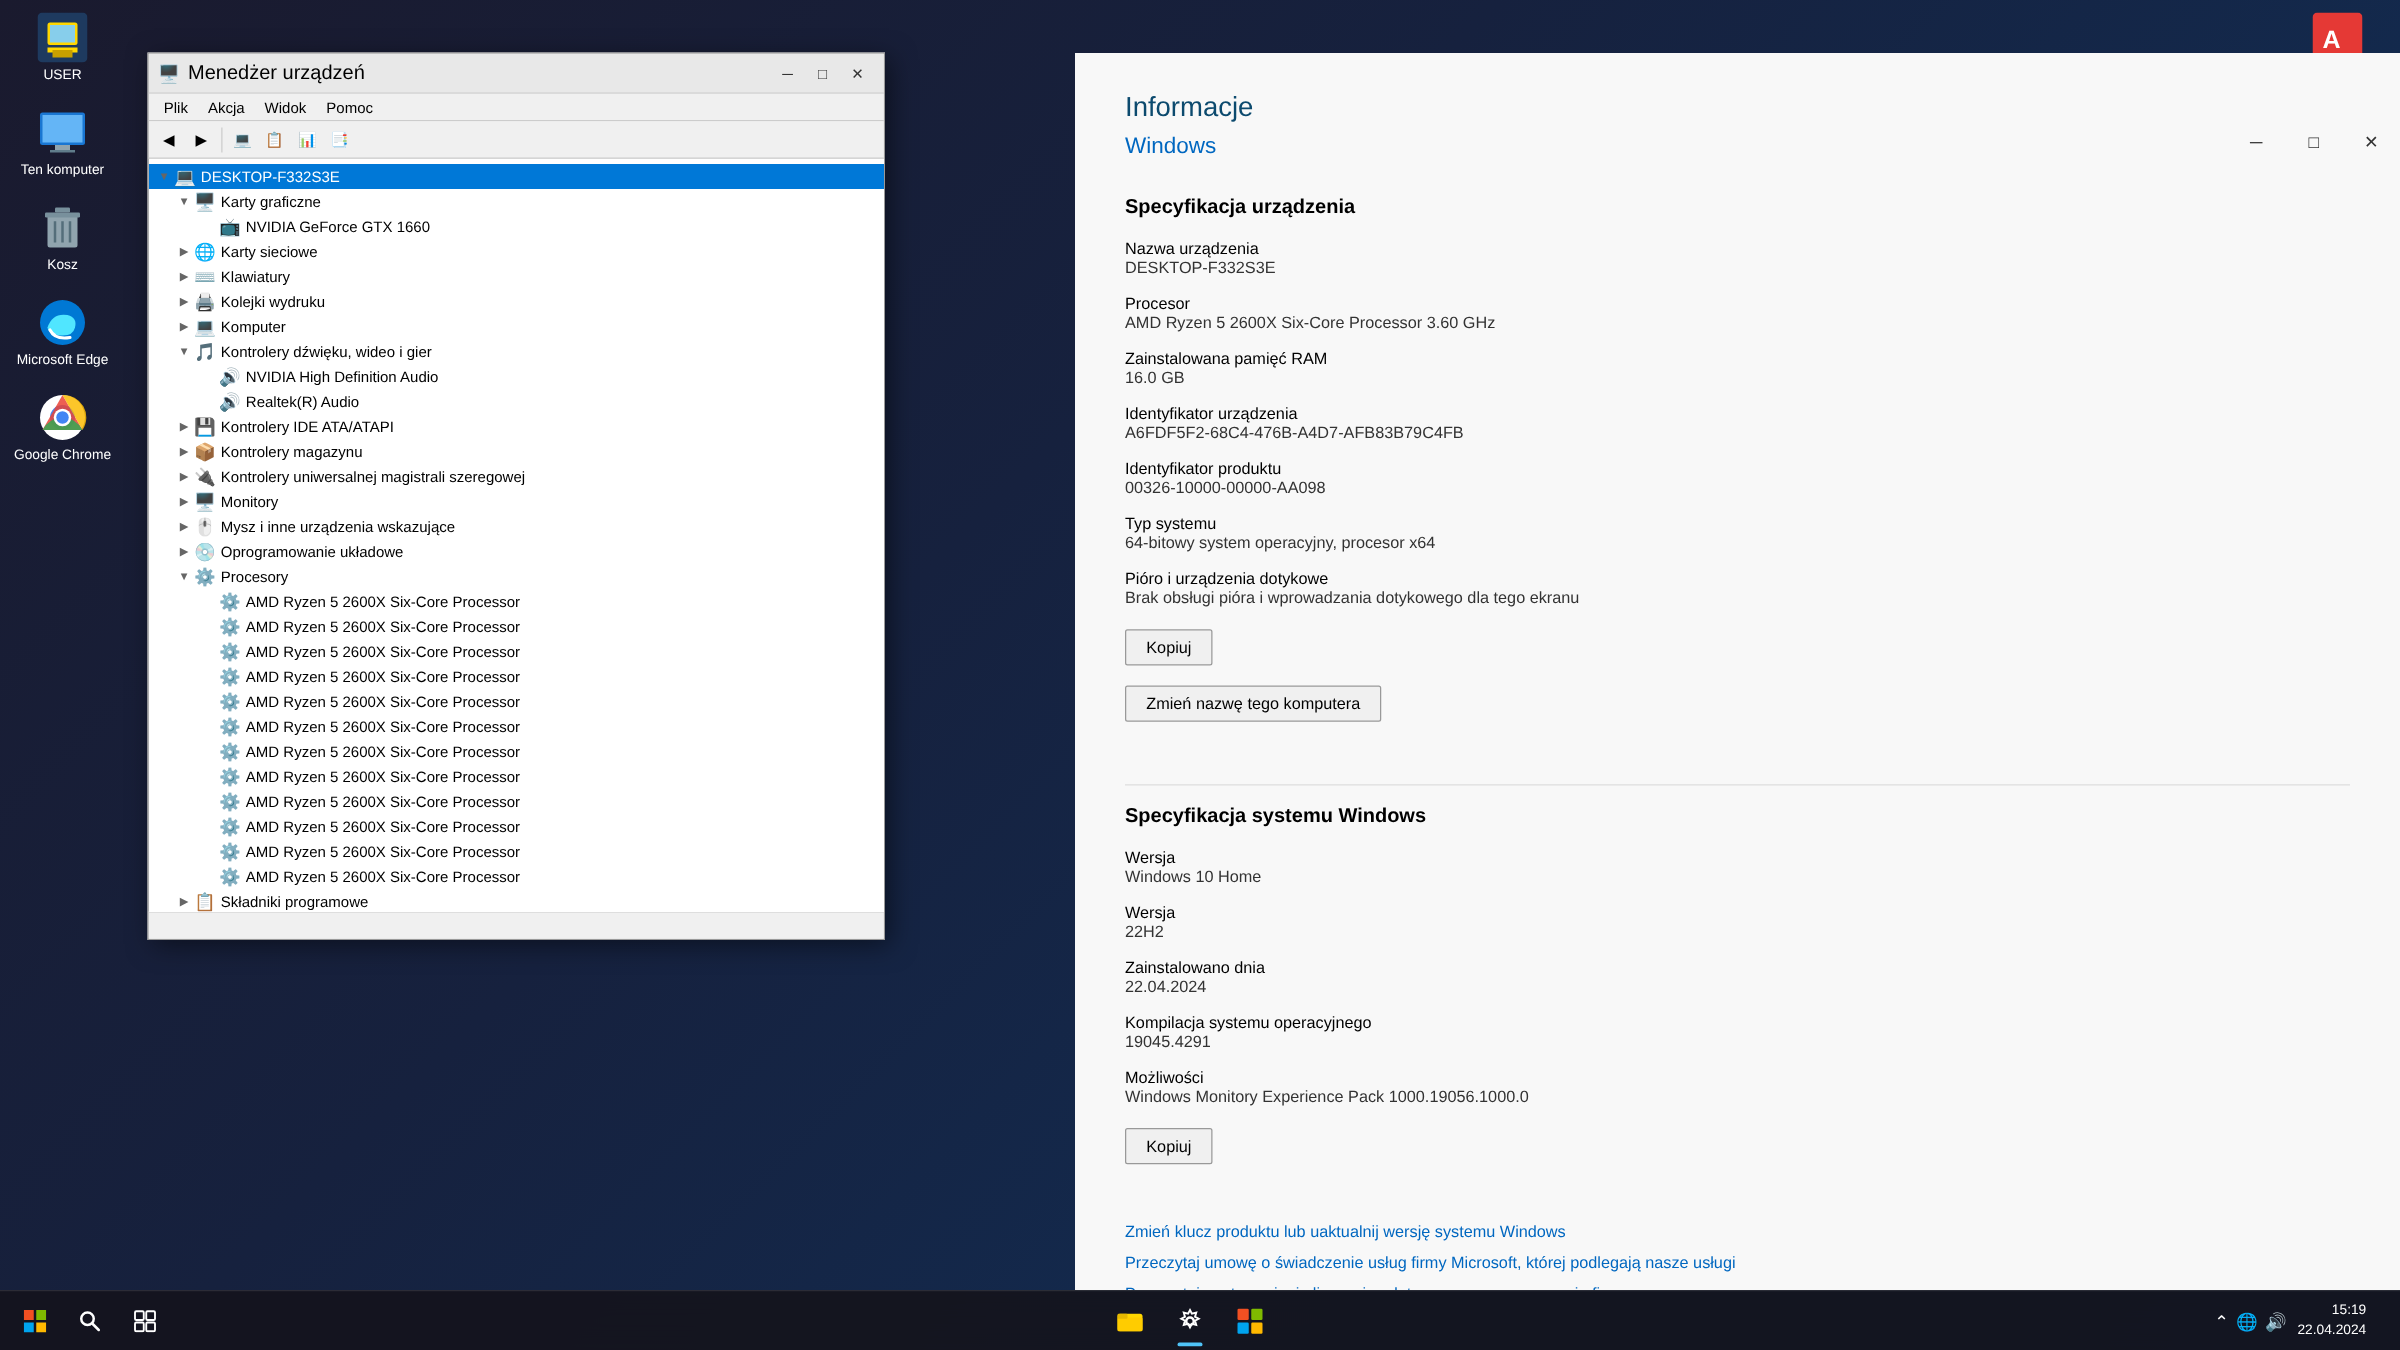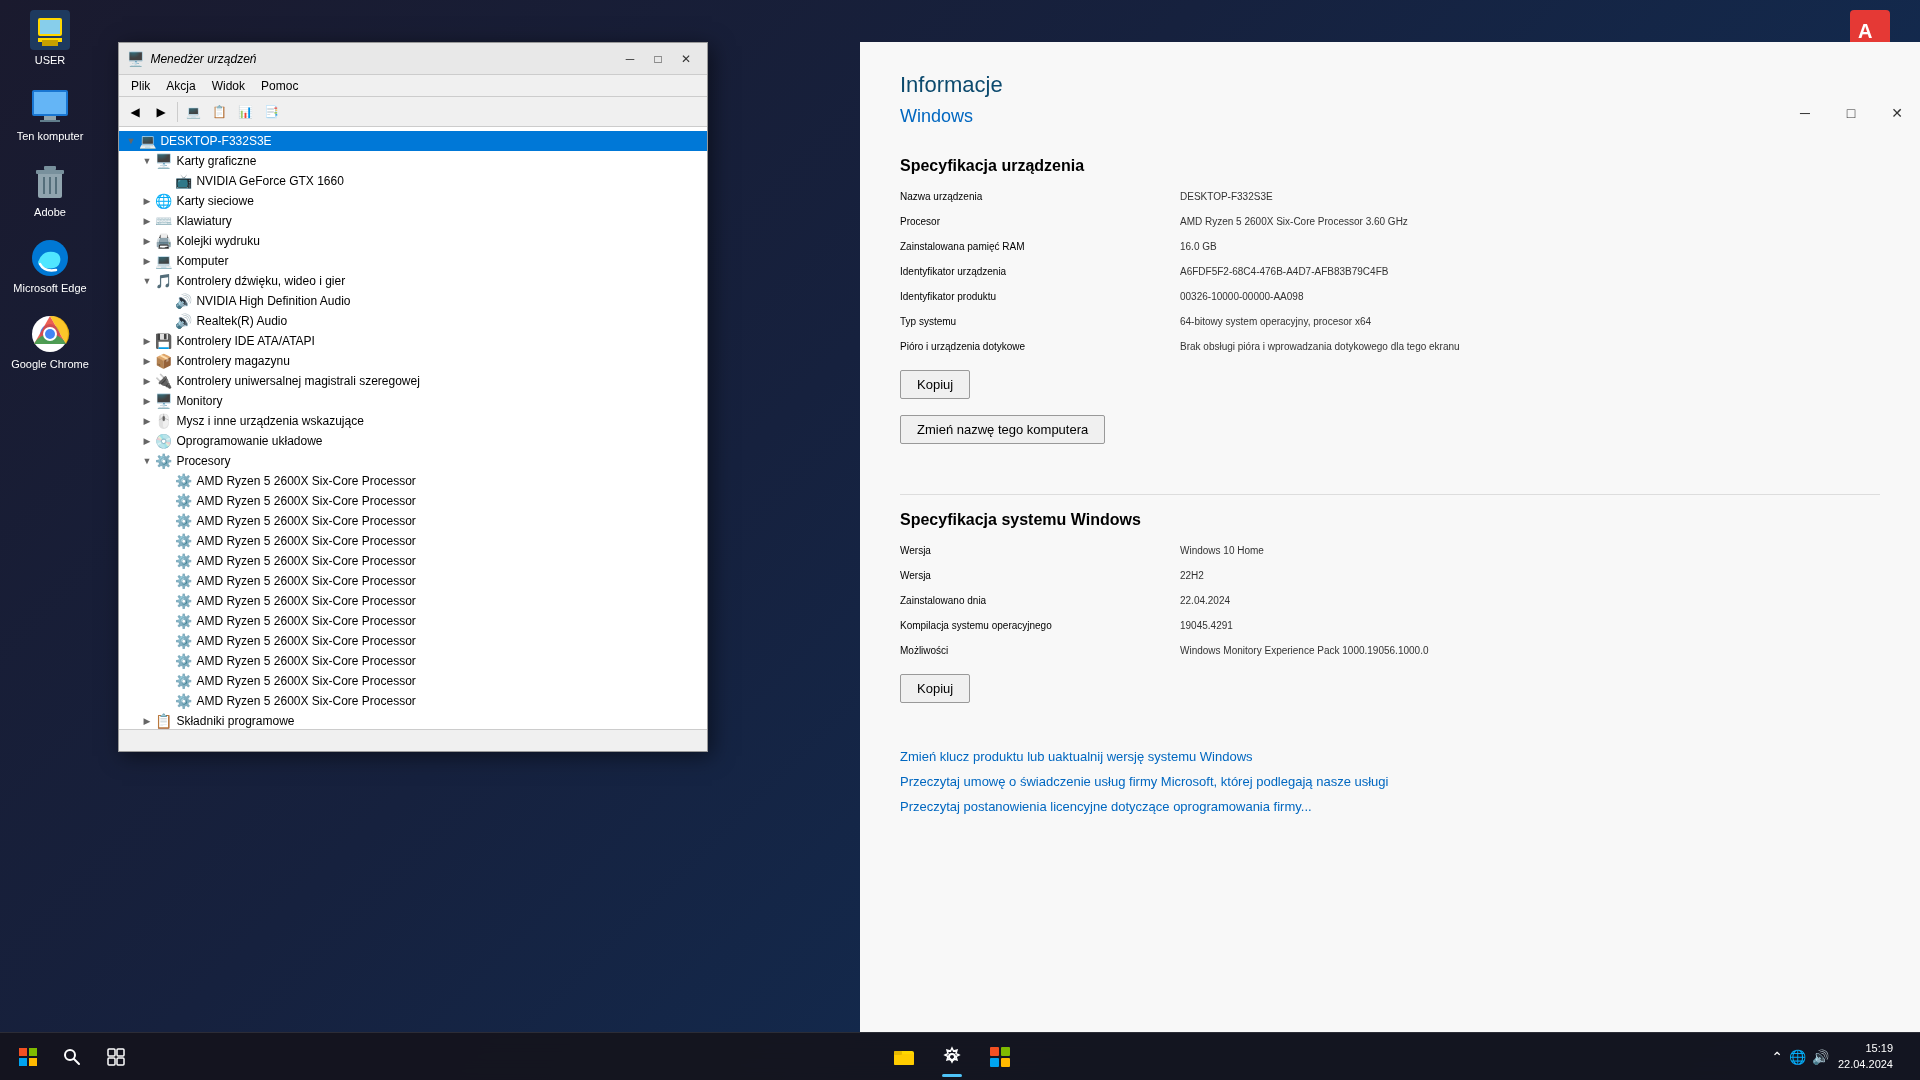--- a/index.html
+++ b/index.html
@@ -159,24 +159,23 @@
       padding: 0 8px;
       border-bottom: 1px solid #ccc;
       user-select: none;
     }
     .window-titlebar .title-icon {
       font-size: 14px;
       margin-right: 6px;
     }
     .window-title-text {
       flex: 1;
-      font-size: 12px;
+      font-size: 16px;
       font-weight: normal;
       color: #000;
-      font-style: italic;
     }
     .window-controls {
       display: flex;
       gap: 2px;
     }
     .win-btn {
       width: 26px;
       height: 20px;
       display: flex;
       align-items: center;
@@ -310,21 +309,22 @@
     .spec-section-title {
       font-size: 16px;
       font-weight: 600;
       color: #000;
       margin-bottom: 16px;
     }
 
     .spec-row {
       display: flex;
       margin-bottom: 14px;
-      font-size: 10px;
+      font-size: 13px;
+      flex-direction: column;
     }
     .spec-label {
       width: 280px;
       color: #000;
       font-weight: 400;
     }
     .spec-value {
       flex: 1;
       color: #333;
     }
@@ -425,21 +425,21 @@
       <div class="icon-img">
         <svg width="40" height="40" viewBox="0 0 40 40">
           <rect x="8" y="10" width="24" height="26" rx="2" fill="#90a4ae"></rect>
           <rect x="6" y="8" width="28" height="4" rx="1" fill="#78909c"></rect>
           <rect x="14" y="4" width="12" height="4" rx="1" fill="#78909c"></rect>
           <line x1="14" y1="15" x2="14" y2="32" stroke="#546e7a" stroke-width="2"></line>
           <line x1="20" y1="15" x2="20" y2="32" stroke="#546e7a" stroke-width="2"></line>
           <line x1="26" y1="15" x2="26" y2="32" stroke="#546e7a" stroke-width="2"></line>
         </svg>
       </div>
-      <span>Adobe</span>
+      <span>Kosz</span>
     </div>
     <div class="desktop-icon">
       <div class="icon-img">
         <svg width="40" height="40" viewBox="0 0 40 40">
           <circle cx="20" cy="20" r="18" fill="#0078d4"></circle>
           <path d="M8 24 Q12 12 24 14 Q32 16 30 24 Q28 32 16 30 Q8 28 8 24Z" fill="#50e6ff"></path>
           <path d="M10 26 Q14 34 26 32" stroke="white" stroke-width="2.5" fill="none" stroke-linecap="round"></path>
         </svg>
       </div>
       <span>Microsoft Edge</span>

